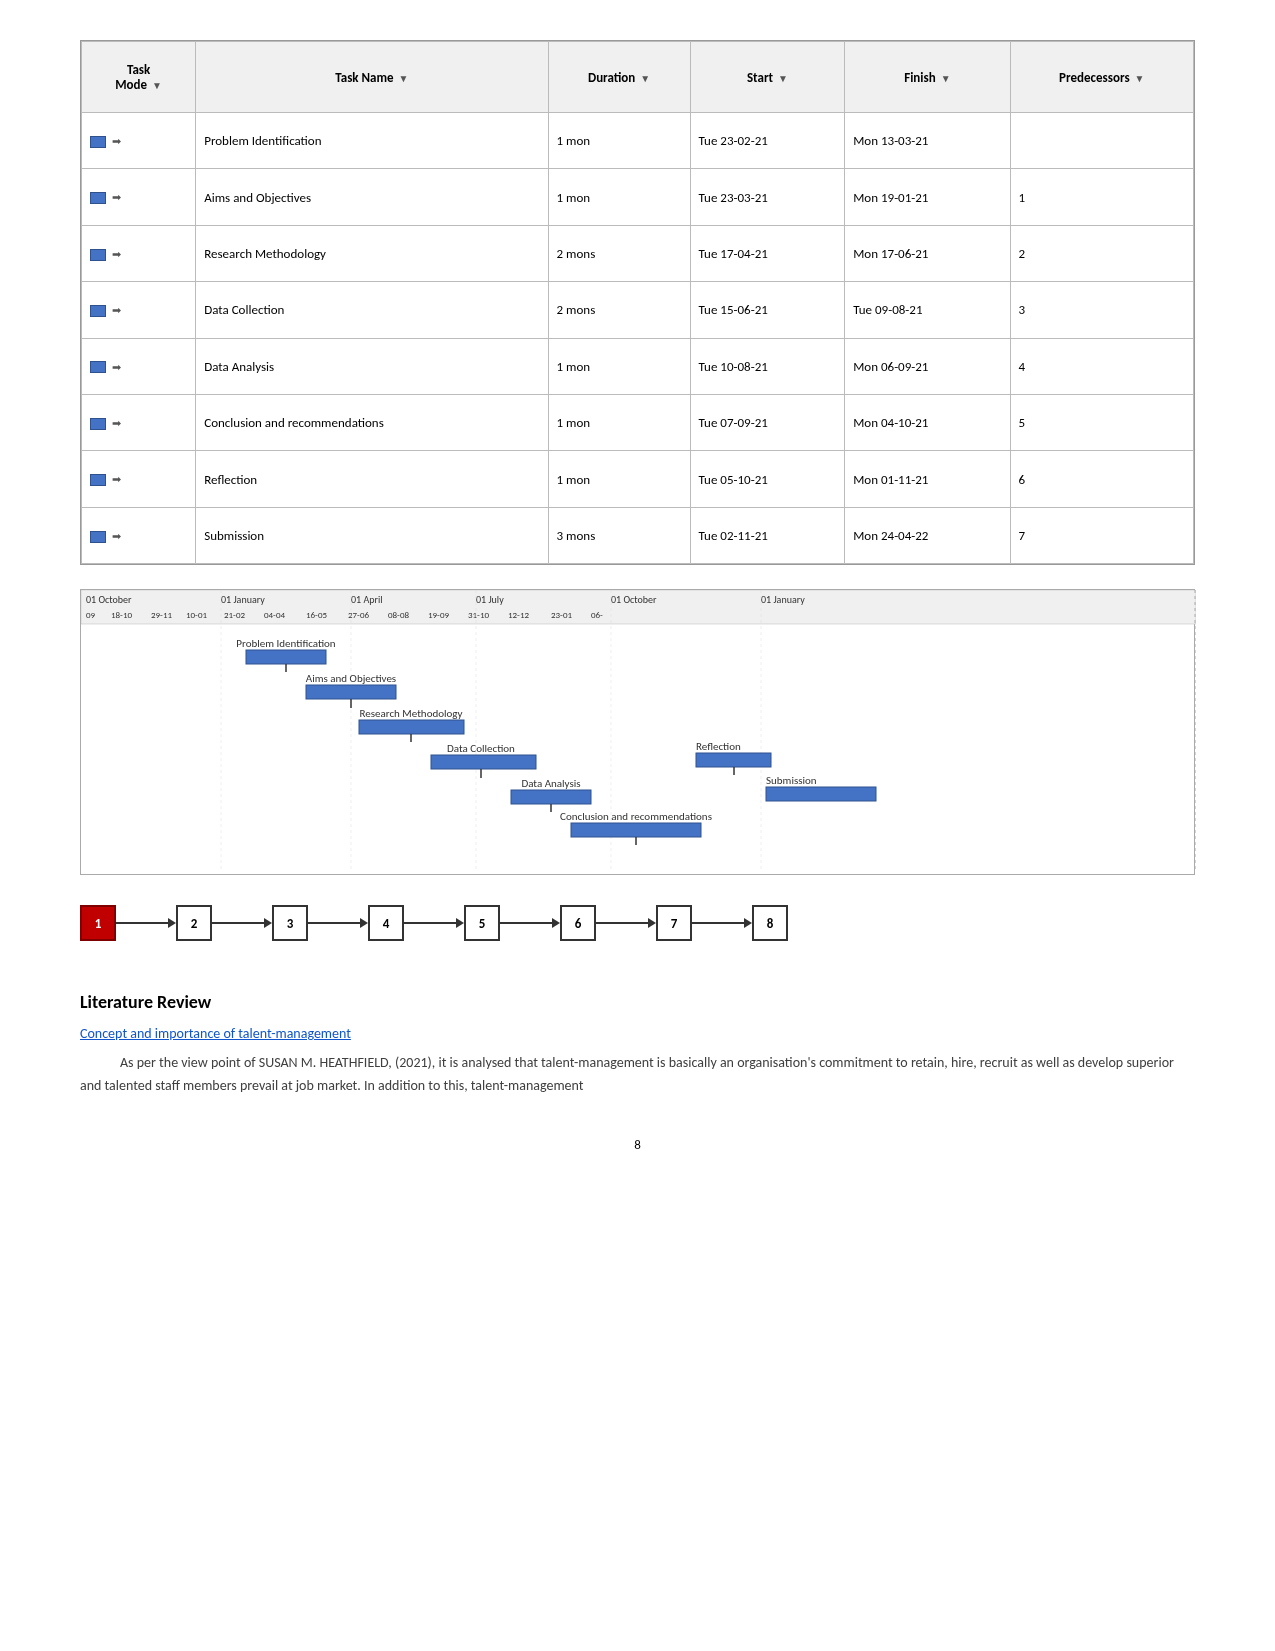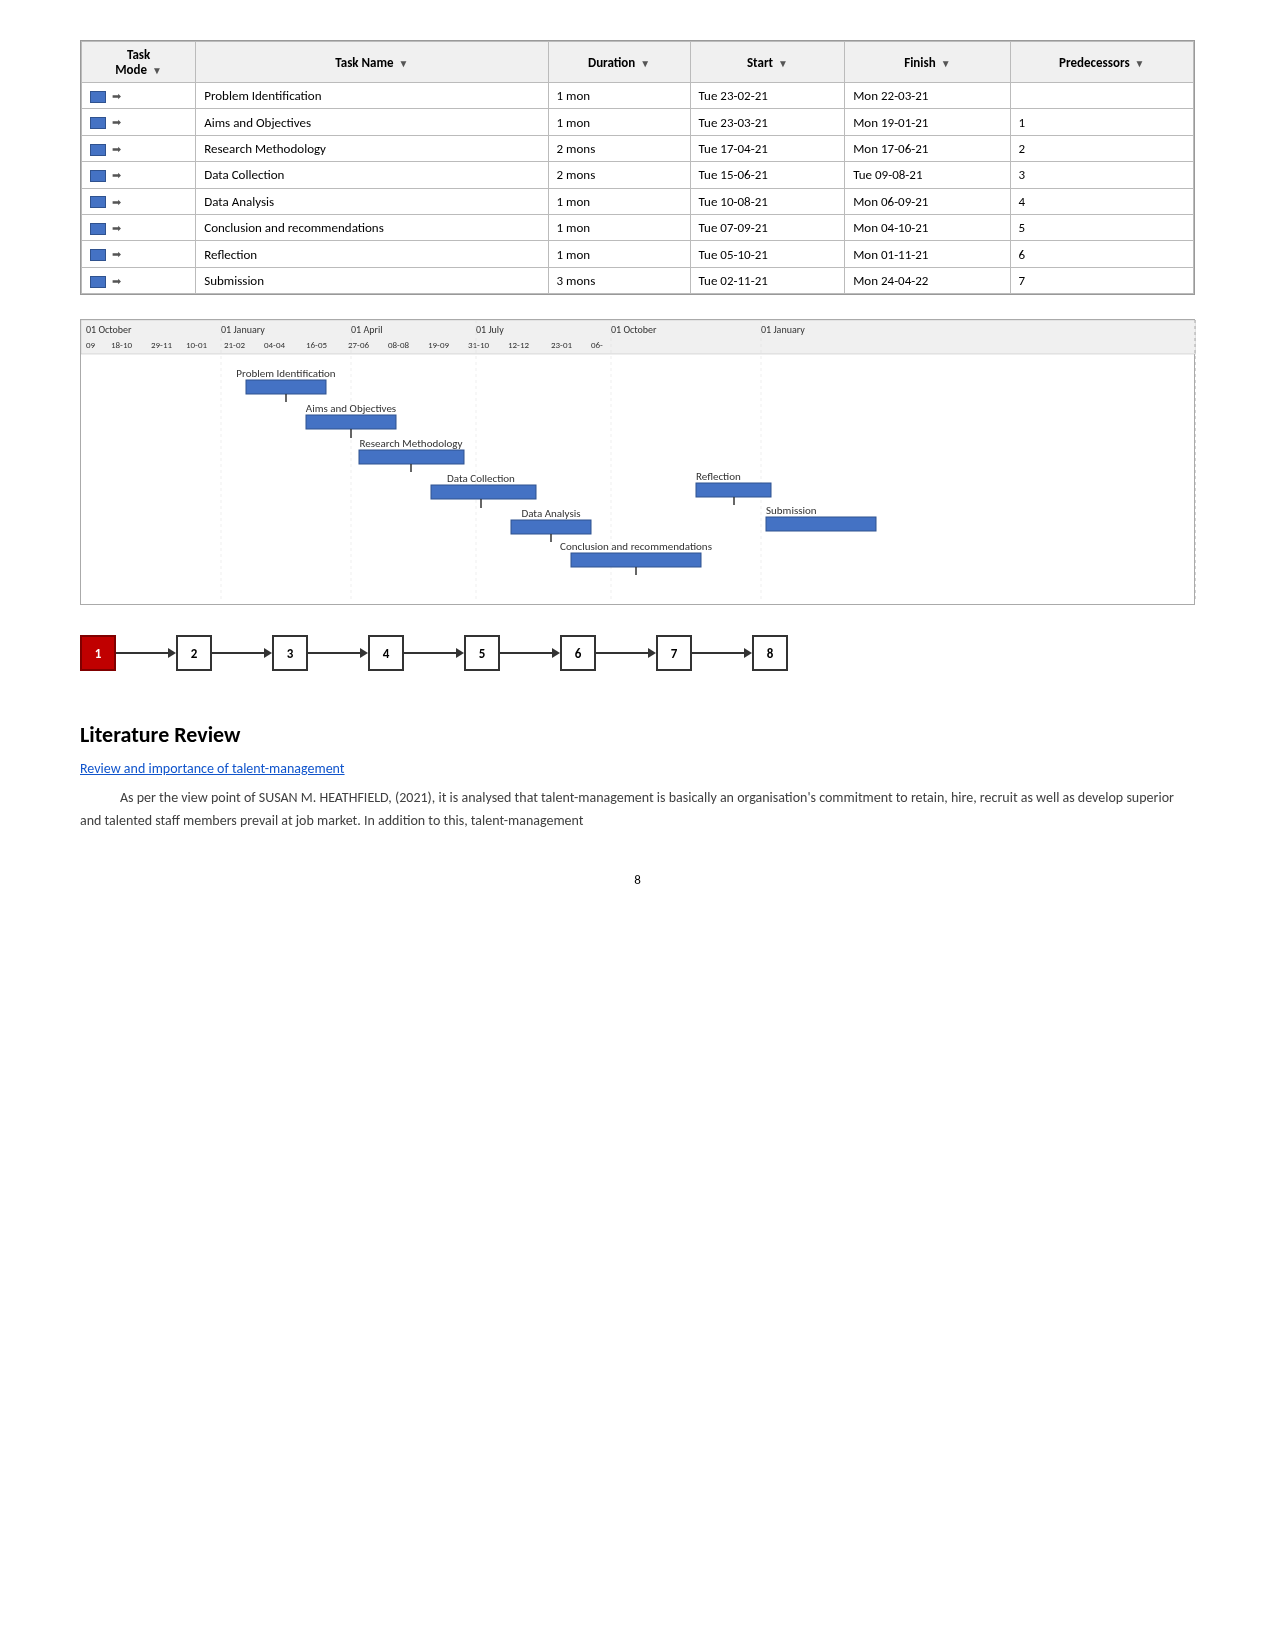--- a/index.html
+++ b/index.html
@@ -19,21 +19,21 @@
       display: inline-block;
       width: 100%;
     }
     .gantt-table {
       width: 100%;
       border-collapse: collapse;
       font-size: 13px;
     }
     .gantt-table th, .gantt-table td {
       border: 1px solid #bbb;
-      padding: 5px 8px;
+      padding: 20px 8px;
       white-space: nowrap;
     }
     .gantt-table th {
       background: #f0f0f0;
       font-weight: bold;
       vertical-align: middle;
     }
     .gantt-table td {
       vertical-align: middle;
     }
@@ -86,21 +86,21 @@
       border-top: 5px solid transparent;
       border-bottom: 5px solid transparent;
       border-left: 8px solid #333;
     }
 
     
     .lit-review-section {
       margin-top: 40px;
     }
     .lit-review-title {
-      font-size: 22px;
+      font-size: 18px;
       font-weight: bold;
       margin-bottom: 12px;
     }
     .lit-review-link {
       color: #1155cc;
       text-decoration: underline;
       font-size: 14px;
       display: block;
       margin-bottom: 10px;
       cursor: pointer;
@@ -147,21 +147,21 @@
     </thead>
     <tbody id="table-body">
     <tr>
       <td>
         <span style="display:inline-block; width:16px; height:12px; background:#4472c4; border:1px solid #2f528f; vertical-align:middle; margin-right:3px;"></span>
         <span style="font-size:11px; color:#555; vertical-align:middle;">➡</span>
       </td>
       <td>Problem Identification</td>
       <td>1 mon</td>
       <td>Tue 23-02-21</td>
-      <td>Mon 22-03-21</td>
+      <td>Mon 13-03-21</td>
       <td></td>
     </tr>
         <tr>
       <td>
         <span style="display:inline-block; width:16px; height:12px; background:#4472c4; border:1px solid #2f528f; vertical-align:middle; margin-right:3px;"></span>
         <span style="font-size:11px; color:#555; vertical-align:middle;">➡</span>
       </td>
       <td>Aims and Objectives</td>
       <td>1 mon</td>
       <td>Tue 23-03-21</td>
@@ -343,21 +343,21 @@
     <div class="net-arrow">
       <div class="net-arrow-line"></div>
       <div class="net-arrow-head"></div>
     </div>
     <div class="net-node">8</div>
   </div>
 
 
 <div class="lit-review-section">
   <h2 class="lit-review-title">Literature Review</h2>
-  <a class="lit-review-link">Review and importance of talent-management </a>
+  <a class="lit-review-link">Concept and importance of talent-management </a>
   <p class="lit-review-body">As per the view point of SUSAN M. HEATHFIELD, (2021), it is analysed that talent-management is basically an organisation's commitment to retain, hire, recruit as well as develop superior and talented staff members prevail at job market. In addition to this, talent-management</p>
 </div>
 
 
 <div class="page-number">8</div>
 
 
 
 
 </body></html>

